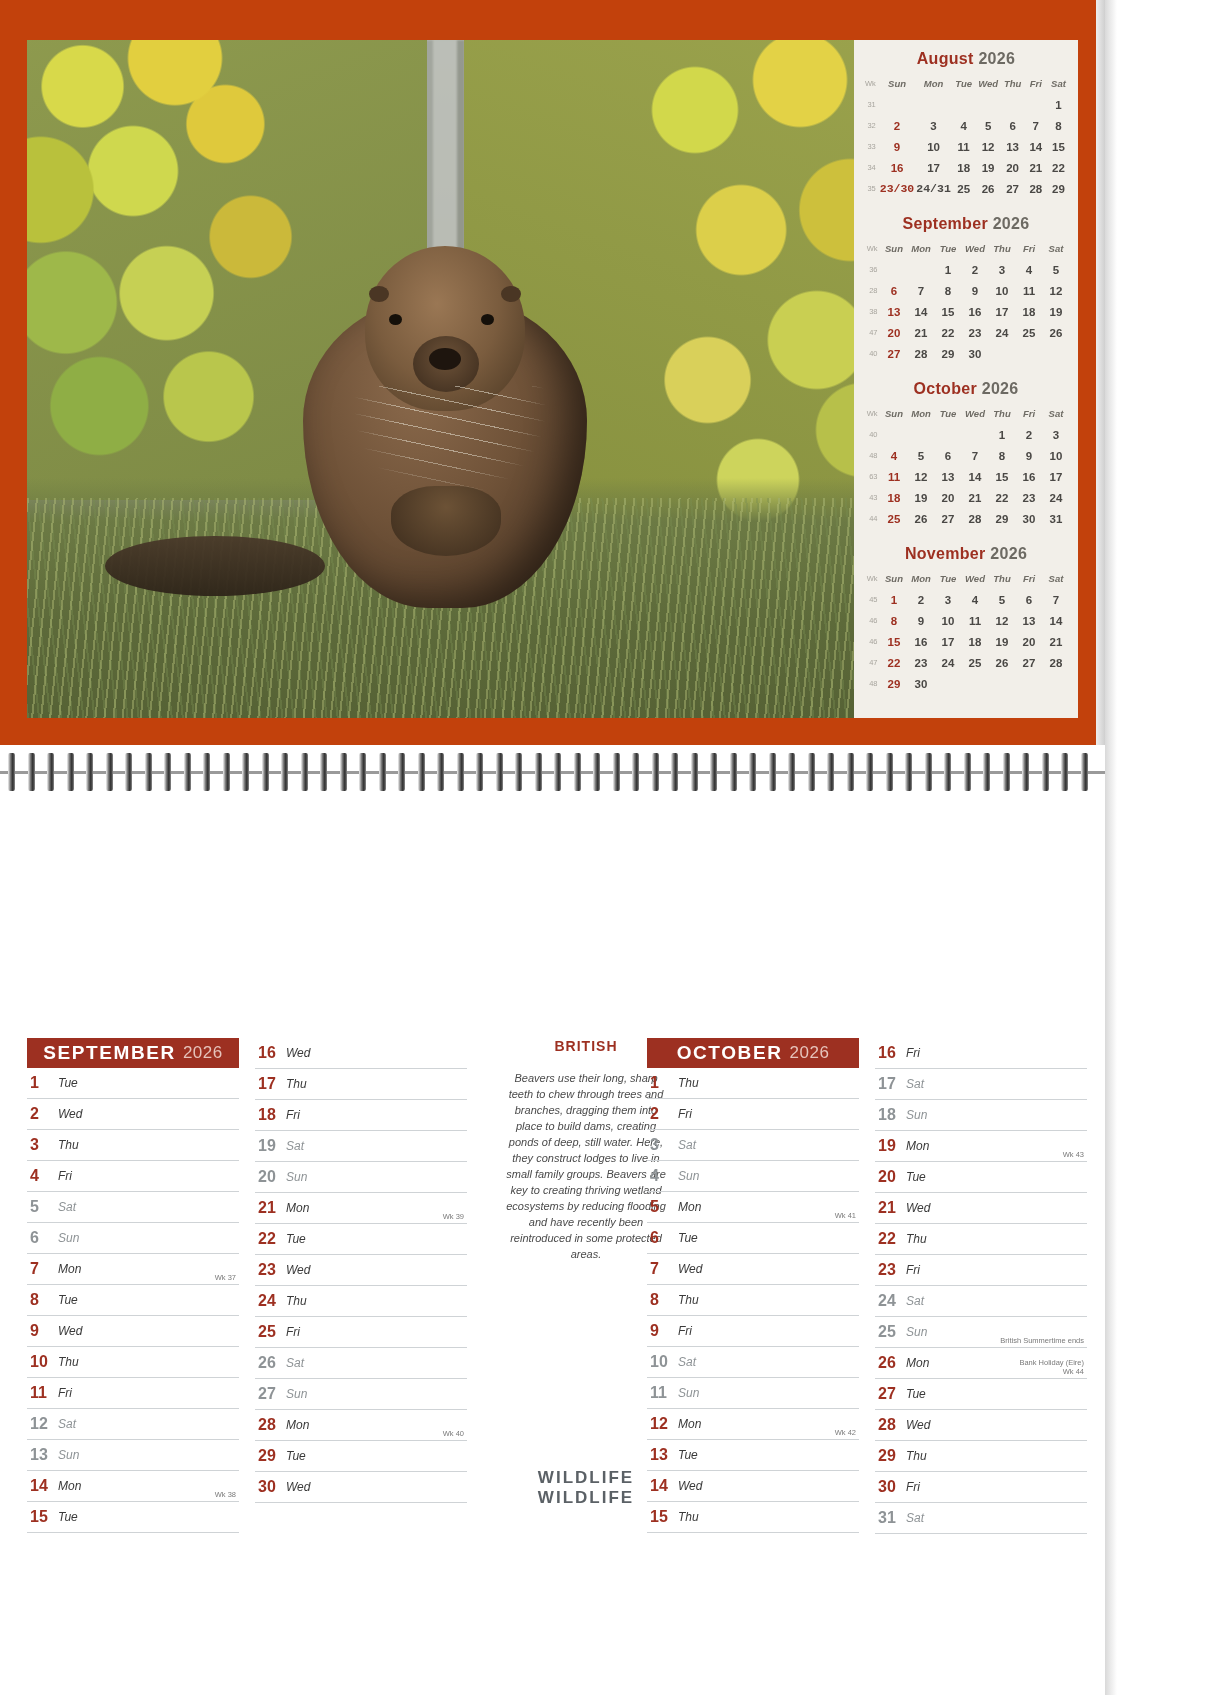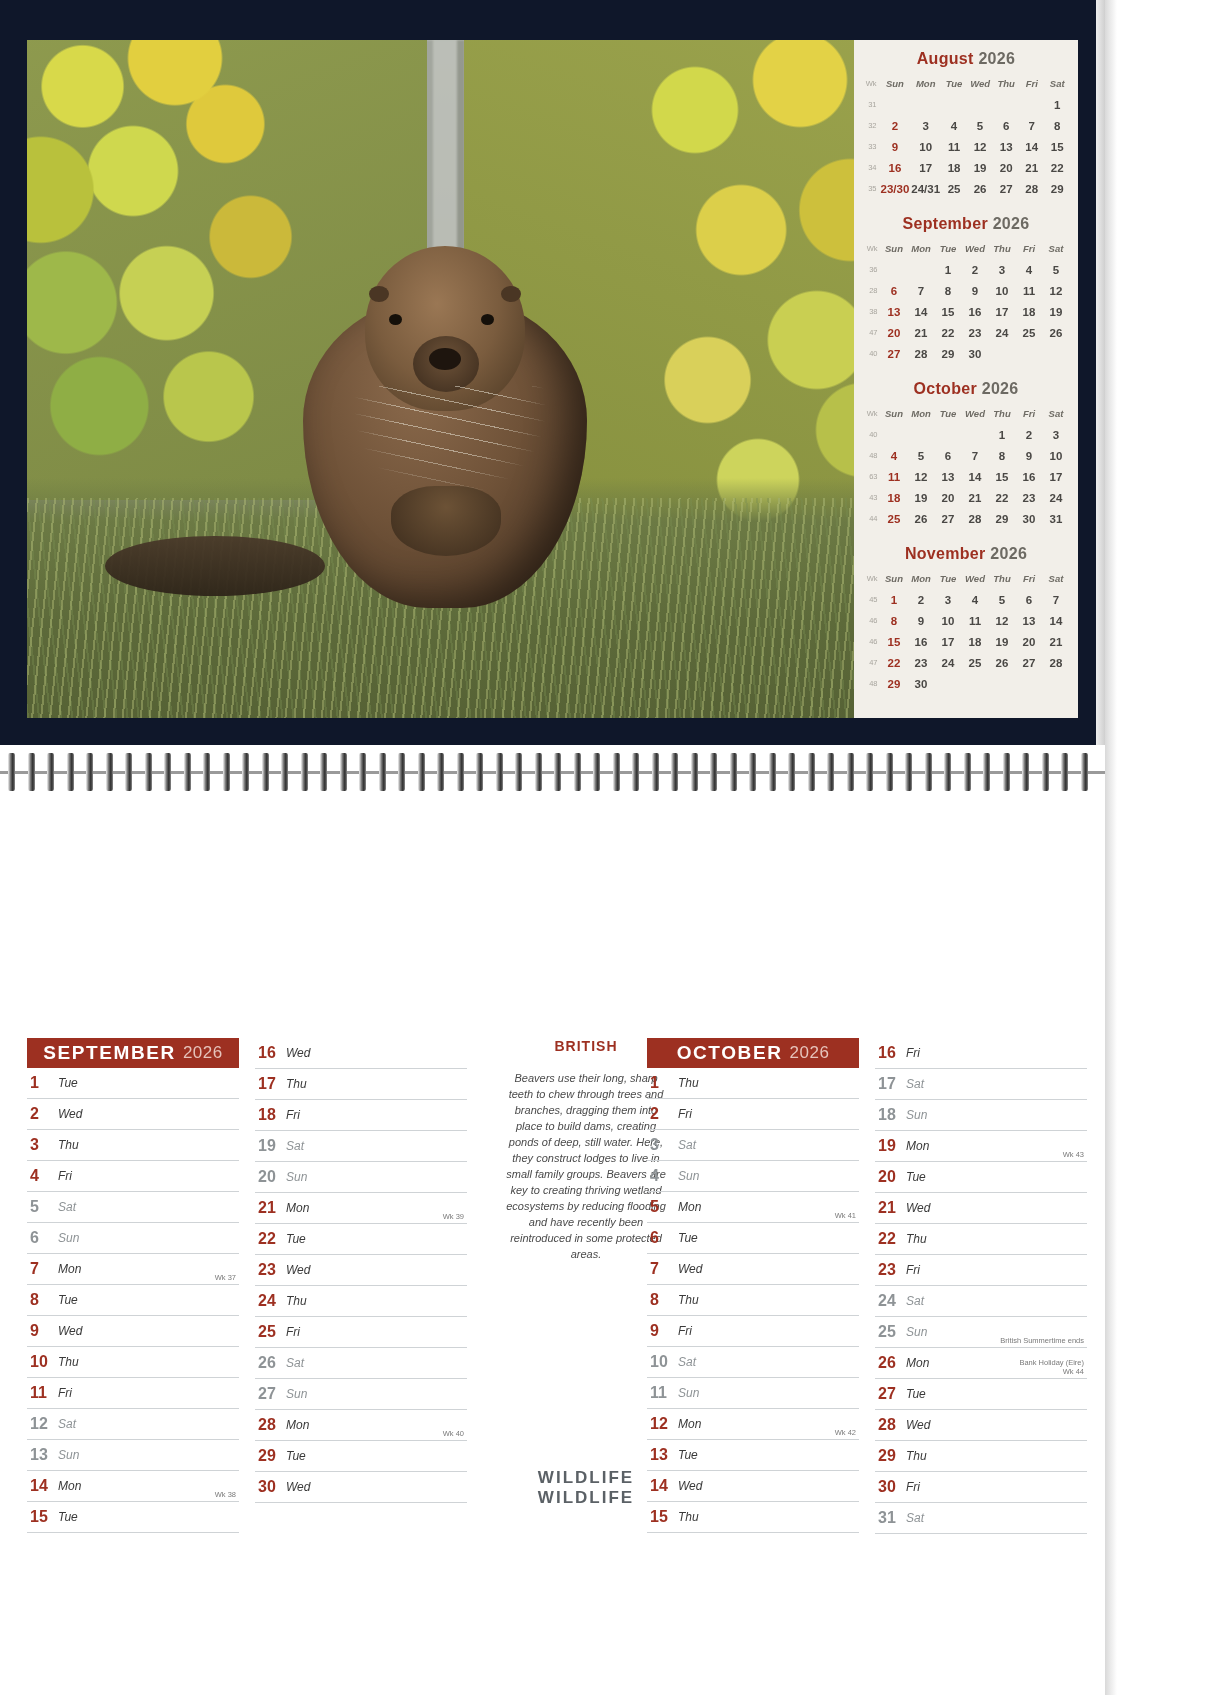--- a/index.html
+++ b/index.html
@@ -1,19 +1,19 @@
 <!DOCTYPE html>
 <html><head>
 <meta charset="utf-8">
 <style>
   html,body{margin:0;padding:0;background:#ffffff;}
   body{width:1212px;height:1695px;position:relative;font-family:"Liberation Sans",sans-serif;overflow:hidden;}
 
   
-  .top-page{position:absolute;left:0;top:0;width:1105px;height:745px;background:#0f172a;}
+  .top-page{position:absolute;left:0;top:0;width:1105px;height:745px;background:#c2410c;}
   .photo{position:absolute;left:27px;top:40px;width:827px;height:678px;overflow:hidden;background:#6f7a4a;}
 
   
   .photo .sky{position:absolute;inset:0;background:
      linear-gradient(180deg,#b9bdb4 0%,#a9ab9e 35%,#9b9e8c 55%,#7d8763 75%,#6c7a4d 100%);}
   .photo .trunks{position:absolute;left:330px;top:0;width:420px;height:330px;
      background:repeating-linear-gradient(90deg,#cdd0cb 0 14px,#9fa39b 14px 22px,#bcbfb8 22px 46px,#8f9389 46px 54px);
      opacity:.85;filter:blur(1px);}
   .photo .leafmass-l{position:absolute;left:-20px;top:-10px;width:420px;height:470px;
      background:
@@ -72,21 +72,21 @@
   .side-strip{position:absolute;left:854px;top:40px;width:224px;height:678px;background:#f2efe9;}
   .mini-month{padding:10px 8px 6px 8px;}
   .mini-title{text-align:center;font-weight:bold;font-size:16px;color:#9d3021;margin-bottom:5px;letter-spacing:.3px;}
   .mini-title .yr{color:#6d6a63;font-weight:bold;}
   table.mini{border-collapse:collapse;margin:0 auto;}
   table.mini td,table.mini th{width:25px;height:19px;text-align:center;font-size:11.5px;font-weight:bold;}
   table.mini th{color:#6f6c65;font-size:9.5px;font-style:italic;font-weight:bold;}
   table.mini th.wk,table.mini td.wk{color:#a8a59e;font-size:7.5px;font-style:normal;font-weight:normal;width:14px;text-align:right;padding-right:3px;}
   td.sun{color:#9d3021;}
   td.day{color:#4a4845;}
-  .dbl{font-size:9px;}
+  .dbl{font-size:9px;font-family:Liberation Mono, monospace;}
 
   
   .spiral{position:absolute;left:0;top:745px;width:1105px;height:58px;}
   .spiral .bar{position:absolute;left:0;top:26px;width:1105px;height:3px;background:#9a9a9a;}
   .ring{position:absolute;top:8px;width:7px;height:38px;background:linear-gradient(90deg,#f2f2f2,#6e6e6e 40%,#2b2b2b 70%,#8d8d8d);border-radius:2px;}
 
   
   .page-right-edge{position:absolute;left:1105px;top:0;width:12px;height:1695px;background:linear-gradient(90deg,#d9d9d9,#ffffff);}
   .fold{position:absolute;left:1096px;top:0;width:9px;height:745px;background:linear-gradient(90deg,#eee,#cfcfcf);}
 

